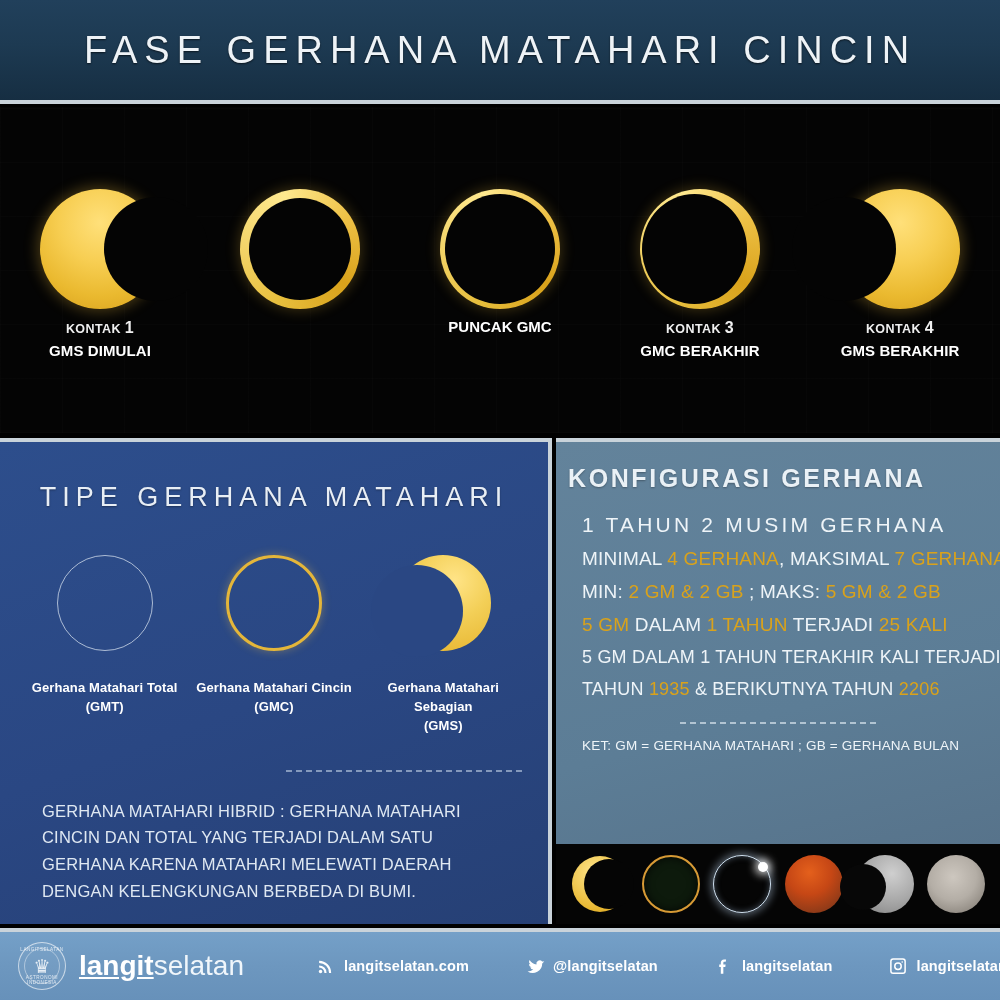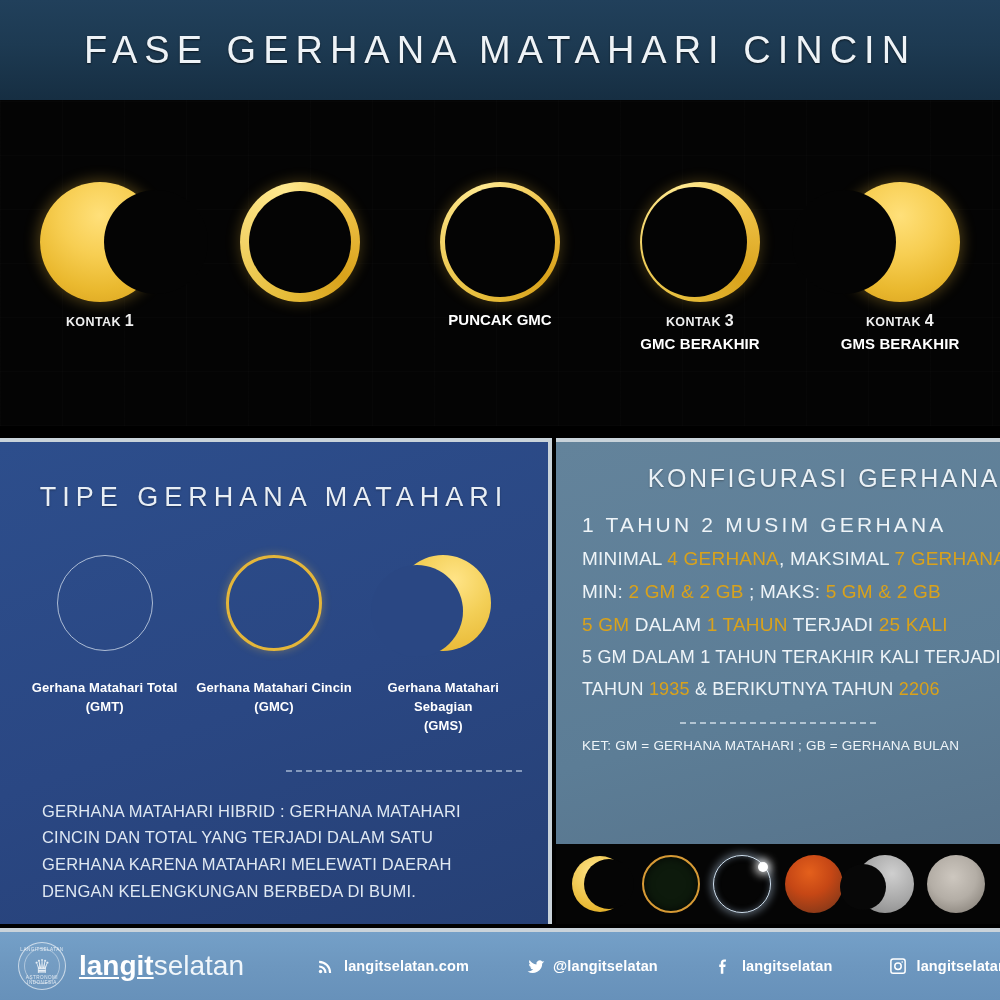--- a/index.html
+++ b/index.html
@@ -20,21 +20,21 @@
     border-bottom:4px solid #c9d3da;
   }
   .header-title {
     font-size:38px; letter-spacing:7px; color:#eef3f7; font-weight:400;
     text-shadow:0 1px 2px rgba(0,0,0,.6);
     white-space:nowrap;
   }
 
   
   .phases {
-    position:absolute; left:0; top:100px; width:1000px; height:326px;
+    position:absolute; left:0; top:107px; width:1000px; height:326px;
     background:
       repeating-linear-gradient(90deg, rgba(255,255,255,.012) 0 1px, transparent 1px 62px),
       repeating-linear-gradient(0deg, rgba(255,255,255,.010) 0 1px, transparent 1px 54px),
       #040404;
     padding-left: 32px;
   }
   .phases-row {
     position:absolute; left:0; top:0; width:1000px; height:260px;
     display:flex; align-items:center;
   }
@@ -123,23 +123,22 @@
   }
 
   
   .right-panel {
     position:absolute; left:556px; top:438px; width:444px; height:486px;
     background:linear-gradient(165deg,#63839b 0%,#5c7d96 55%,#556f86 100%);
     border-top:4px solid #c9d3da;
   }
   .rp-title {
     margin:22px 0 0 12px;
-    font-size:25px; letter-spacing:2.6px; color:#eaf1f6; font-weight:400;
+    font-size:25px; letter-spacing:2.6px; color:#eaf1f6; font-weight:700;
     text-shadow:0 1px 2px rgba(0,0,0,.3);
-    text-align:right;
   }
   .rp-sub {
     margin:20px 0 0 26px; font-size:21px; letter-spacing:3.2px;
     color:#eef4f8; font-weight:400;
   }
   .rp-line {
     margin:11px 0 0 26px; font-size:19px; color:#eef4f8; letter-spacing:.2px;
     white-space:nowrap;
   }
   .rp-line.small { font-size:18px; }
@@ -245,20 +244,21 @@
     <div class="phases-row">
 
       <div class="phase">
         <div class="phase-art">
           <div class="disk"></div>
             <div class="bite right"></div>
         </div>
         <div class="phase-cap">
           <div class="cap-1"><span>KONTAK</span>
             <span class="num">1</span></div>
+          <div class="cap-2">GMS DIMULAI</div>
         </div>
       </div>
 
       <div class="phase">
         <div class="phase-art">
           <div class="ring thick"></div>
         </div>
       </div>
 
       <div class="phase">

